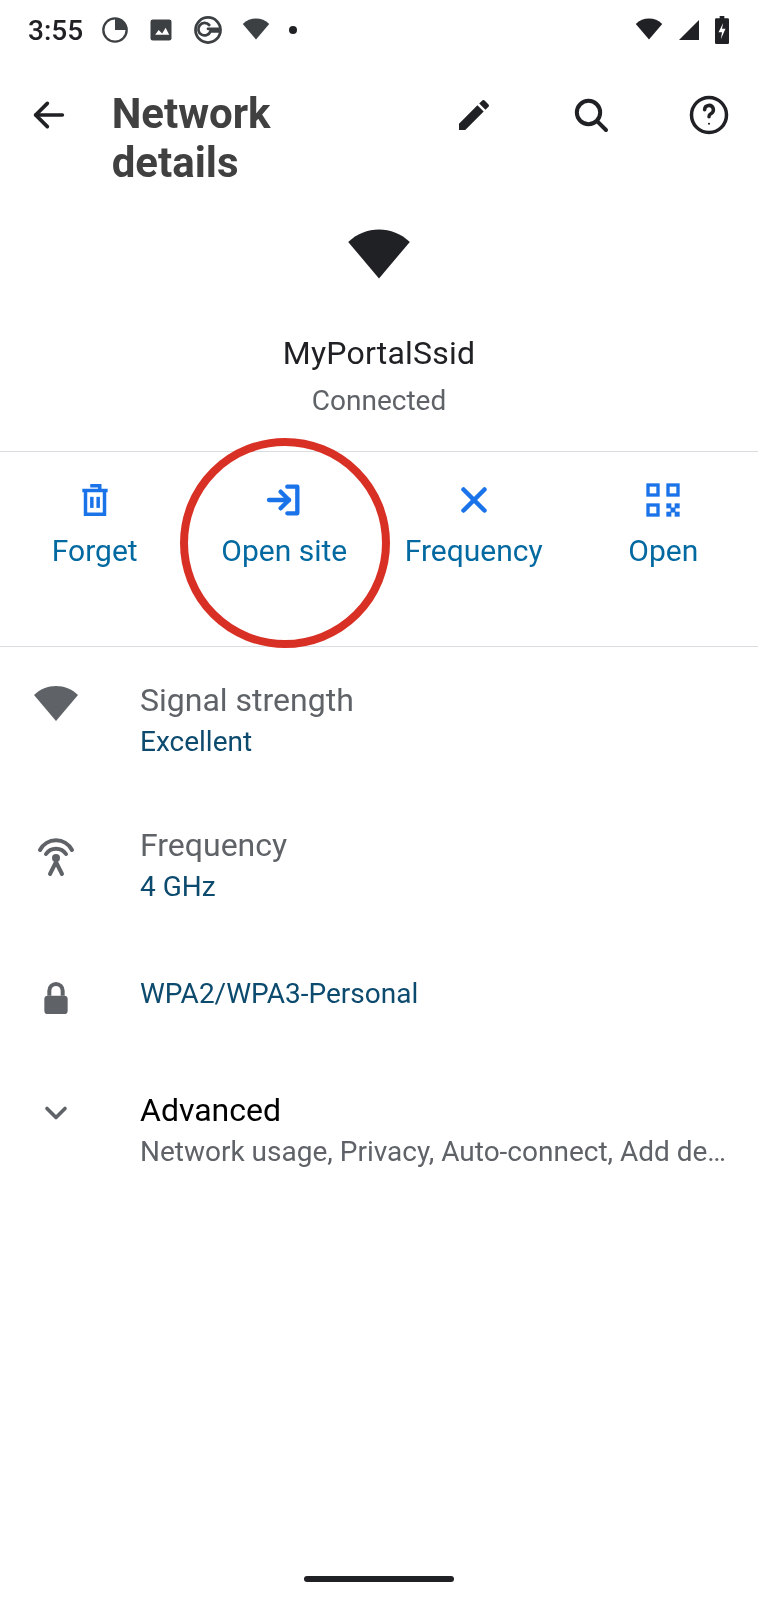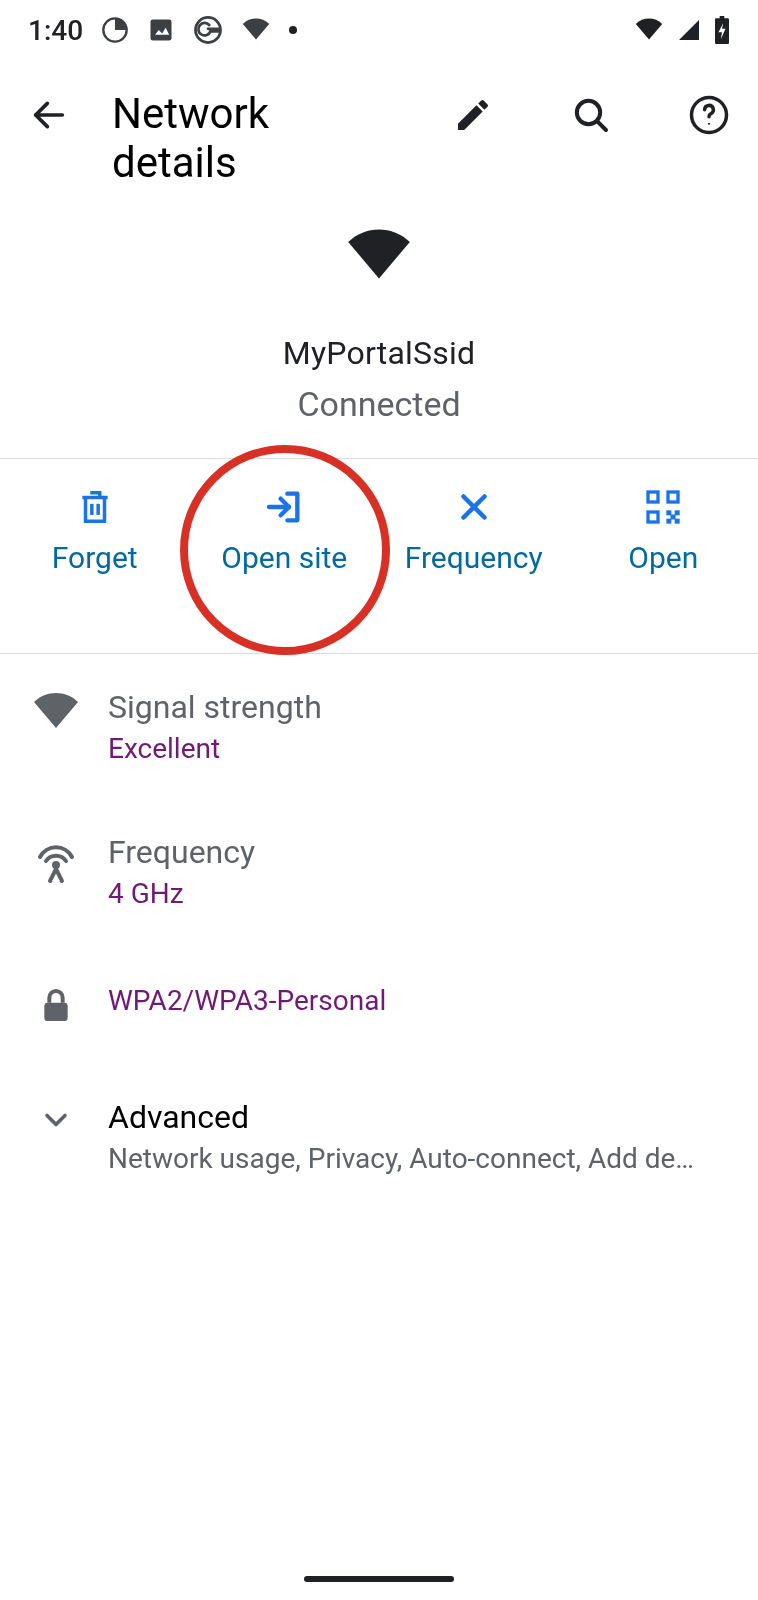--- a/index.html
+++ b/index.html
@@ -2,51 +2,51 @@
 <html><head>
   <meta charset="utf-8">
   <style>
     * { box-sizing: border-box; margin: 0; padding: 0; }
     html, body { width: 758px; height: 1600px; font-family: Roboto, "Helvetica Neue", Arial, sans-serif; background: #fff; color: #202124; overflow: hidden; }
     .statusbar { height: 60px; display: flex; align-items: center; padding: 0 28px; font-size: 28px; font-weight: 500; color: #202124; }
     .statusbar .left { display: flex; align-items: center; gap: 18px; }
     .statusbar .right { margin-left: auto; display: flex; align-items: center; gap: 12px; }
     .statusbar .ic { display: inline-flex; }
     .appbar { height: 110px; display: flex; align-items: center; padding: 0 28px; gap: 42px; }
-    .appbar .title { font-size: 42px; font-weight: 400; color: #000000; margin-top: 46px; }
+    .appbar .title { font-size: 42px; font-weight: 700; color: #404040; margin-top: 46px; }
     .appbar .spacer { flex: 1; }
     .appbar .iconbtn { width: 48px; height: 48px; display: inline-flex; align-items: center; justify-content: center; }
     .iconbtn + .iconbtn { margin-left: 34px; }
     .hero { display: flex; flex-direction: column; align-items: center; padding-top: 58px; padding-bottom: 34px; }
     .hero .wifi-ic { }
     .hero .ssid { font-size: 32px; font-weight: 400; margin-top: 50px; letter-spacing: 0.2px; }
-    .hero .status { font-size: 34px; color: #5f6368; margin-top: 12px; }
+    .hero .status { font-size: 28px; color: #5f6368; margin-top: 12px; }
     .actions { display: flex; height: 196px; align-items: flex-start; padding-top: 28px; border-top: 1px solid #dadce0; border-bottom: 1px solid #dadce0; position: relative; }
     .action { flex: 1; display: flex; flex-direction: column; align-items: center; gap: 14px; color: #0369a1; font-size: 30px; text-align: center; padding: 0 6px; position: relative; }
     .action .lbl { max-width: 140px; line-height: 1.15; word-break: break-word; }
     .action .ic { height: 40px; display: flex; align-items: center; justify-content: center; }
     .highlight-circle { position: absolute; width: 210px; height: 210px; border: 8px solid #d93025; border-radius: 50%; left: 180px; top: -14px; pointer-events: none; }
     .rows { }
-    .row { display: flex; align-items: flex-start; padding: 34px 28px 34px 28px; gap: 24px; }
+    .row { display: flex; align-items: flex-start; padding: 34px 28px 34px 28px; gap: 56px; }
     .row .ric { width: 56px; display: flex; justify-content: center; padding-top: 4px; color: #5f6368; }
     .row .rtxt { flex: 1; }
     .row .rtxt .rt { font-size: 32px; color: #5f6368; }
-    .row .rtxt .rs { font-size: 28px; color: #701a75; margin-top: 6px; }
+    .row .rtxt .rs { font-size: 28px; color: #0c4a6e; margin-top: 6px; }
     .row.advanced .rt { color: #000000; }
     .row.advanced .rs { color: #5f6368; white-space: nowrap; overflow: hidden; text-overflow: ellipsis; max-width: 590px; }
     .navpill { position: absolute; bottom: 18px; left: 50%; transform: translateX(-50%); width: 150px; height: 6px; background: #202124; border-radius: 3px; }
     svg { display: block; }
     .dot { width: 8px; height: 8px; border-radius: 50%; background: #202124; }
   </style>
 </head>
 <body>
 
 <div class="statusbar">
   <div class="left">
-    <span>1:40</span>
+    <span>3:55</span>
     <span class="ic">
       <svg width="28" height="28" viewBox="0 0 24 24">
           <circle cx="12" cy="12" r="10" fill="none" stroke="#3c4043" stroke-width="2"></circle>
           <path d="M12 2 A10 10 0 0 1 22 12 L12 12 Z" fill="#3c4043"></path>
         </svg>
     </span>
     <span class="ic">
       <svg width="28" height="28" viewBox="0 0 24 24" fill="#3c4043">
           <rect x="3" y="3" width="18" height="18" rx="2"></rect>
           <path d="M7 16 L10 12 L13 15 L16 10 L19 16 Z" fill="#fff"></path>

